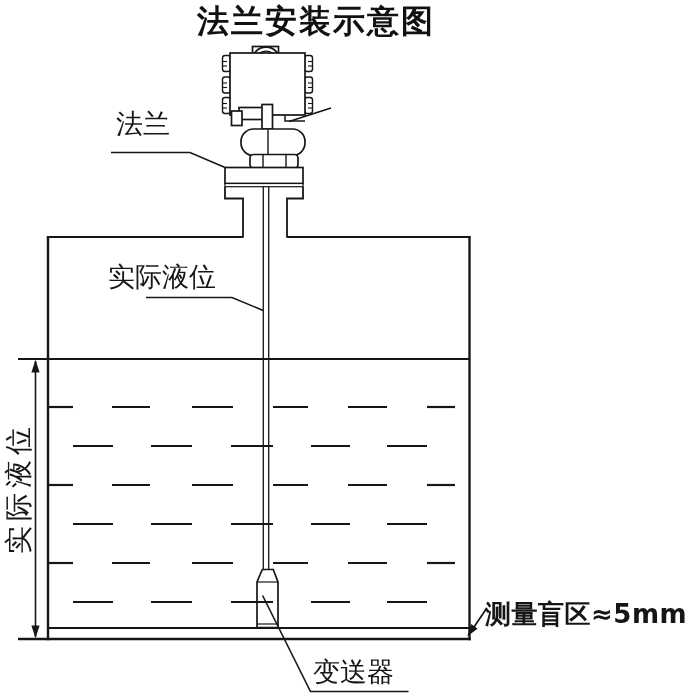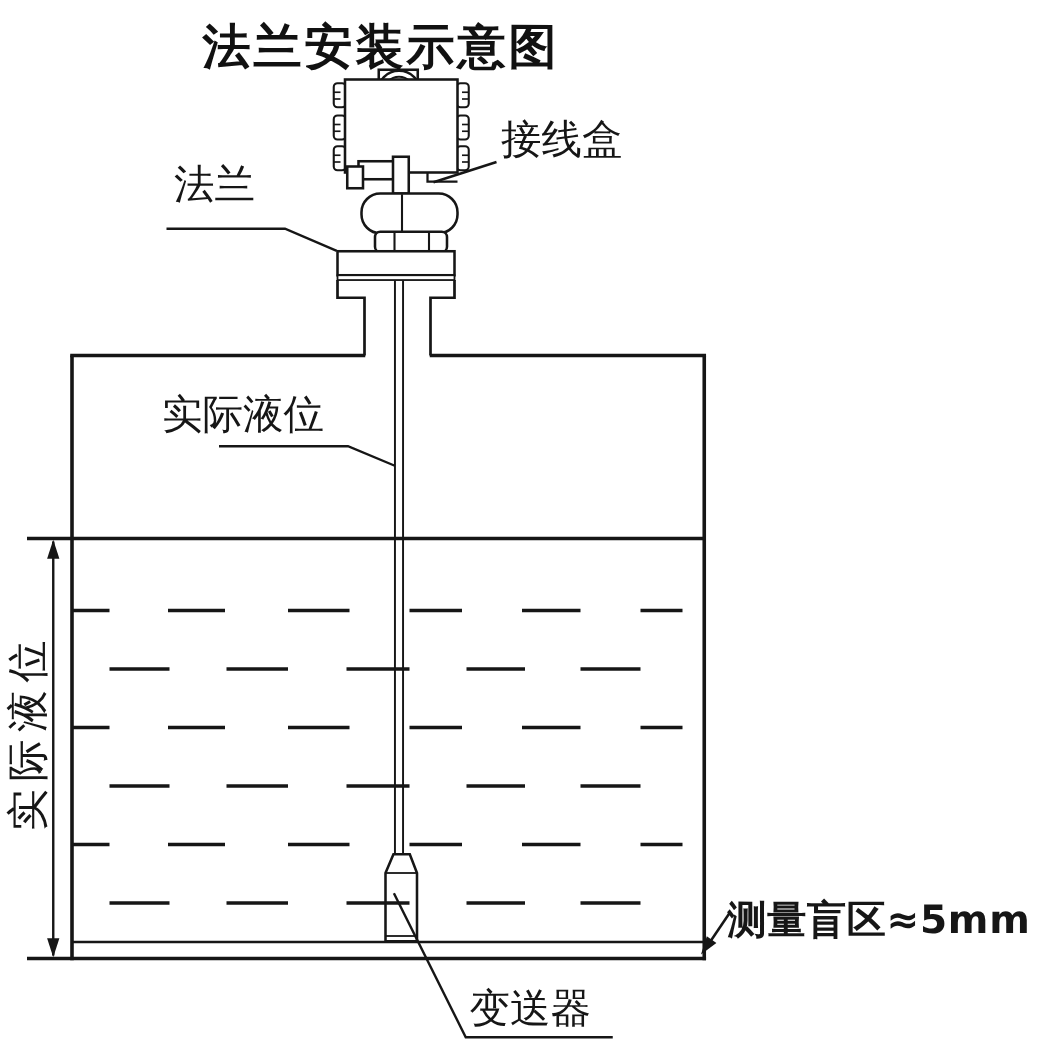--- a/index.html
+++ b/index.html
@@ -3,21 +3,21 @@
 <meta charset="utf-8">
 <style>
   html,body{margin:0;padding:0;background:#fff;}
   .stage{
     position:relative;width:700px;height:700px;background:#ffffff;overflow:hidden;
     font-family:"DejaVu Sans","Liberation Sans",sans-serif;color:#161616;
   }
   .stage svg{position:absolute;left:0;top:0;}
   .lbl{position:absolute;font-size:26px;line-height:1.1;white-space:nowrap;color:#161616;}
   .title{
-    position:absolute;left:135px;top:10px;width:300px;text-align:left;
+    position:absolute;left:135px;top:0;width:300px;text-align:right;
     font-size:32px;font-weight:bold;letter-spacing:2px;color:#111;
   }
   .lbl-junction{left:334px;top:79px;font-size:27px;}
   .lbl-flange{left:116px;top:109px;font-size:27px;}
   .lbl-aircable{left:108px;top:262px;font-size:27px;}
   .lbl-blind{left:485px;top:600px;font-size:26px;letter-spacing:0.5px;font-weight:bold;}
   .lbl-transmitter{left:313px;top:658px;font-size:27px;font-family:Liberation Serif, serif;}
   .lbl-level{
     left:-50px;top:472px;width:140px;height:32px;text-align:center;
     font-size:28px;letter-spacing:5px;
@@ -145,19 +145,18 @@
       <polyline points="262.6,595.5 310.5,691.5 408.5,691.5"></polyline>
     </g>
 
     <g>
       <line x1="486.5" y1="608.5" x2="473" y2="628.5" stroke="#161616" stroke-width="1.7"></line>
       <polygon points="467.3,636.3 477.6,628.7 471.2,624.1" fill="#161616"></polygon>
     </g>
   </svg>
 
   <div class="title">法兰安装示意图</div>
-  <div class="lbl lbl-junction">接线盒</div>
   <div class="lbl lbl-flange">法兰</div>
   <div class="lbl lbl-aircable">实际液位</div>
   <div class="lbl lbl-level">实际液位</div>
   <div class="lbl lbl-blind">测量盲区≈5mm</div>
   <div class="lbl lbl-transmitter">变送器</div>
 </div>
 
 </body></html>

